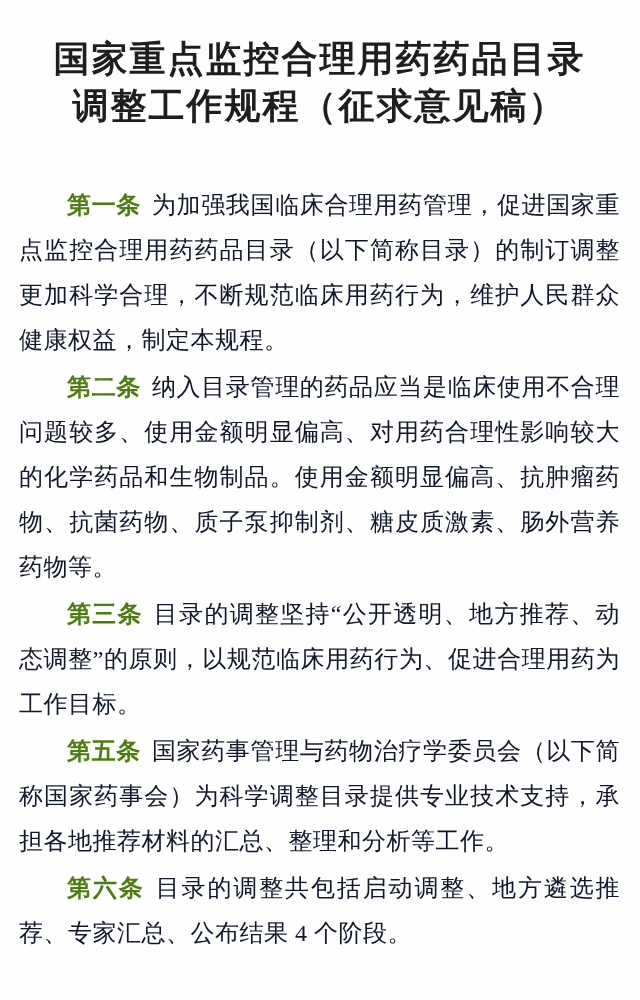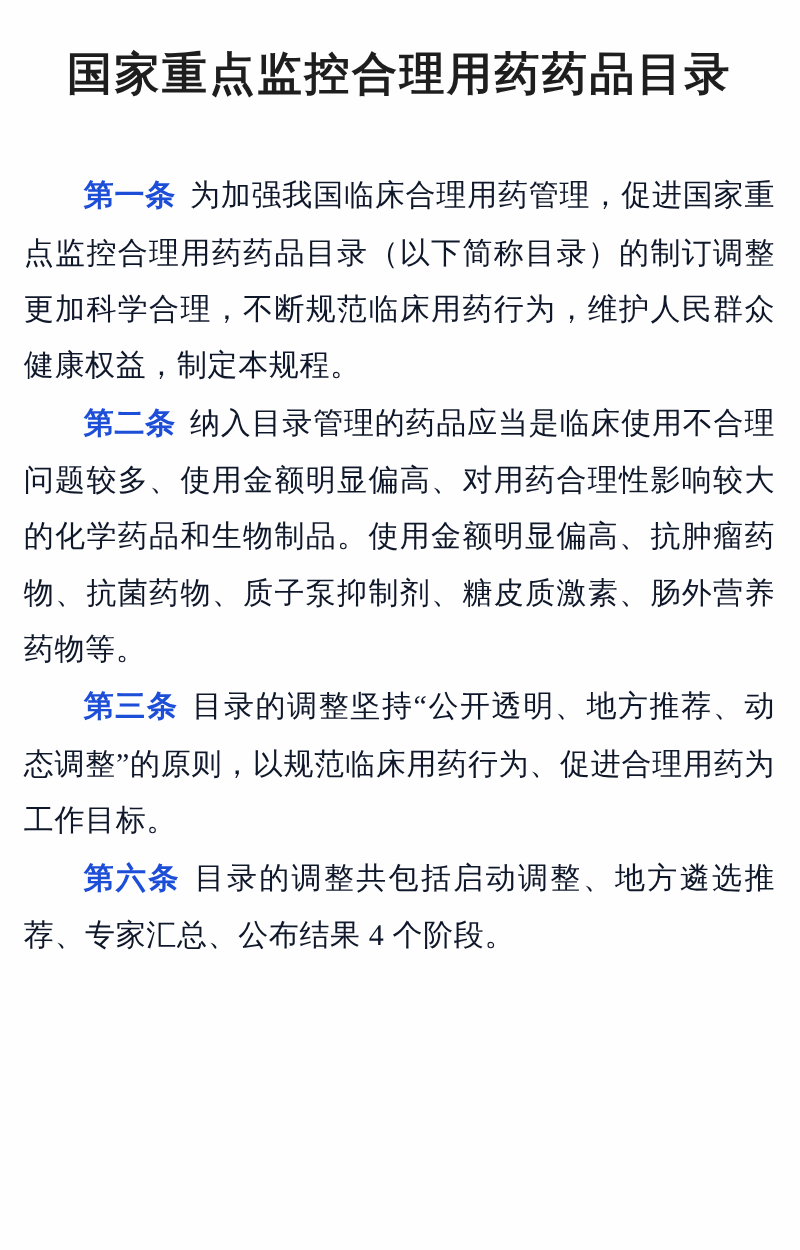--- a/index.html
+++ b/index.html
@@ -40,42 +40,44 @@
     line-height: 45px;
     text-align: justify;
     text-justify: inter-character;
     text-indent: 2em;
     letter-spacing: 0.5px;
     color: #242424;
   }
   .art-label {
     font-weight: bold;
     padding-right: 11px;
-    color: #1d4ed8;
-    font-family: Liberation Mono, monospace;
+    color: #4d7c0f;
+    font-family: Liberation Sans, sans-serif;
   }
   .art-text {
     color: #0f172a;
   }
 </style>
 </head>
 <body>
 
 <div class="doc">
 
   <h1 class="title">
     <span class="title-line">国家重点监控合理用药药品目录</span>
+    <span class="title-line">调整工作规程（征求意见稿）</span>
   </h1>
 
   <div class="body-text">
 
     <p class="article"><span class="art-label">第一条</span><span class="art-text">为加强我国临床合理用药管理，促进国家重点监控合理用药药品目录（以下简称目录）的制订调整更加科学合理，不断规范临床用药行为，维护人民群众健康权益，制定本规程。</span></p>
 
     <p class="article"><span class="art-label">第二条</span><span class="art-text">纳入目录管理的药品应当是临床使用不合理问题较多、使用金额明显偏高、对用药合理性影响较大的化学药品和生物制品。使用金额明显偏高、抗肿瘤药物、抗菌药物、质子泵抑制剂、糖皮质激素、肠外营养药物等。</span></p>
 
     <p class="article"><span class="art-label">第三条</span><span class="art-text">目录的调整坚持“公开透明、地方推荐、动态调整”的原则，以规范临床用药行为、促进合理用药为工作目标。</span></p>
 
 
+    <p class="article"><span class="art-label">第五条</span><span class="art-text">国家药事管理与药物治疗学委员会（以下简称国家药事会）为科学调整目录提供专业技术支持，承担各地推荐材料的汇总、整理和分析等工作。</span></p>
 
     <p class="article"><span class="art-label">第六条</span><span class="art-text">目录的调整共包括启动调整、地方遴选推荐、专家汇总、公布结果 4 个阶段。</span></p>
 
   </div>
 </div>
 
 </body></html>

